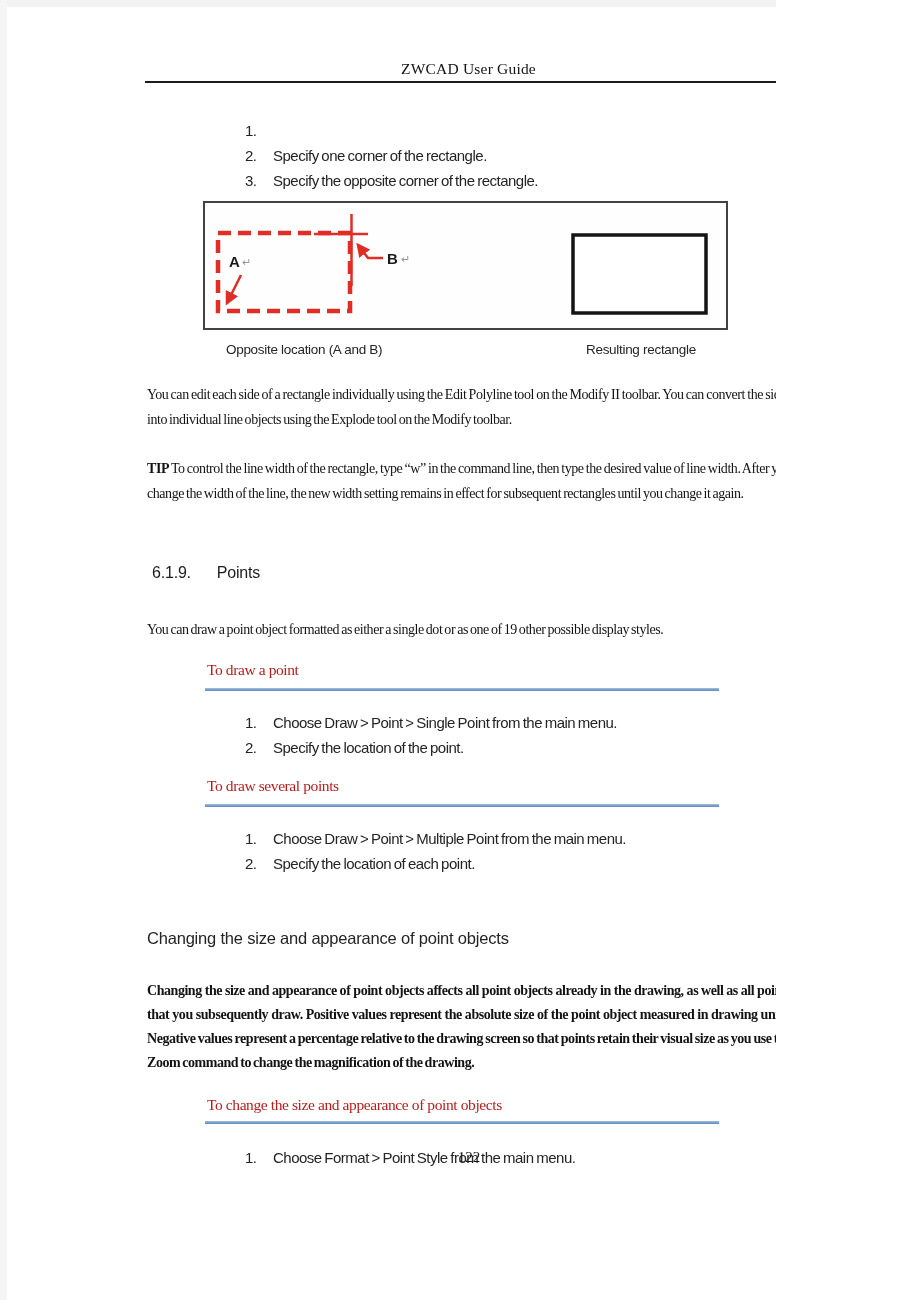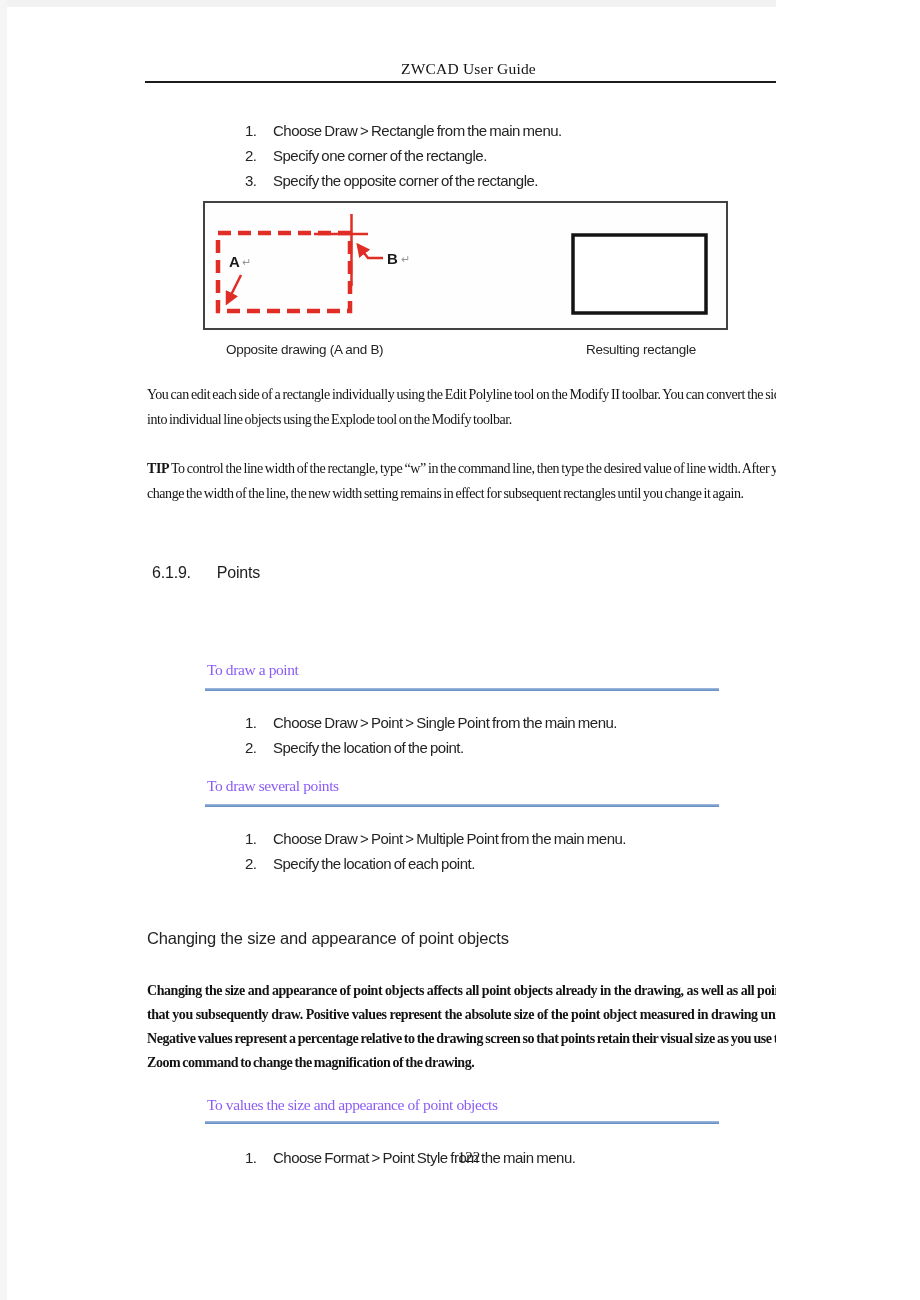--- a/index.html
+++ b/index.html
@@ -47,21 +47,21 @@
   }
   .h2 .h2-title { margin-left:26px; }
 
   .h3 {
     position:absolute; left:147px; top:926px; font-family:"Liberation Sans", sans-serif;
     font-size:16.5px; font-weight:400; color:#242424; line-height:24px; letter-spacing:-0.2px;
   }
 
   .subhead {
     position:absolute; left:207px; font-size:15.5px; line-height:20px;
-    letter-spacing:-0.4px; color:#8b5cf6;
+    letter-spacing:-0.4px; color:#b91c1c;
   }
   .subhead-rule {
     position:absolute; left:205px; width:514px; height:3px;
     background:linear-gradient(#a3bedd, #5d87c0);
   }
   .sub1 { top:660px; } .rule1 { top:688px; }
   .sub2 { top:776px; } .rule2 { top:804px; }
   .sub3 { top:1095px; } .rule3 { top:1121px; }
 
   .steps-1 { top:118px; }
@@ -78,21 +78,20 @@
 <div class="page">
   <div class="scan-edge-top"></div>
   <div class="scan-edge-left"></div>
 
   <div class="header-title">ZWCAD User Guide</div>
   <div class="header-rule"></div>
 
   <div class="steps steps-1">
     <div class="step-row">
       <span class="step-num">1.</span>
-      <span>Choose Draw &gt; Rectangle from the main menu.</span>
     </div>
     <div class="step-row">
       <span class="step-num">2.</span>
       <span>Specify one corner of the rectangle.</span>
     </div>
     <div class="step-row">
       <span class="step-num">3.</span>
       <span>Specify the opposite corner of the rectangle.</span>
     </div>
   </div>
@@ -116,33 +115,34 @@
 
       <text x="24" y="64" font-family="Liberation Sans, sans-serif" font-size="15" font-weight="bold" fill="#1a1a1a">A</text>
       <text x="37" y="63" font-family="Liberation Sans, sans-serif" font-size="11" fill="#989898">↵</text>
       <text x="182" y="61" font-family="Liberation Sans, sans-serif" font-size="15" font-weight="bold" fill="#1a1a1a">B</text>
       <text x="196" y="60" font-family="Liberation Sans, sans-serif" font-size="11" fill="#989898">↵</text>
 
       <rect x="368" y="32" width="133" height="78" fill="#ffffff" stroke="#141414" stroke-width="3.5"></rect>
     </svg>
   </div>
 
-  <div class="caption caption-left">Opposite drawing (A and B)</div>
+  <div class="caption caption-left">Opposite location (A and B)</div>
   <div class="caption caption-right">Resulting rectangle</div>
 
   <div class="body-para para-edit">You can edit each side of a rectangle individually using the Edit Polyline tool on the Modify II toolbar. You can convert the sides into individual line objects using the Explode tool on the Modify toolbar.</div>
 
   <div class="body-para para-tip">
     <span class="bold">TIP</span><span> To control the line width of the rectangle, type “w” in the command line, then type the desired value of line width. After you change the width of the line, the new width setting remains in effect for subsequent rectangles until you change it again.</span>
   </div>
 
   <div class="h2">
     <span>6.1.9.</span><span class="h2-title">Points</span>
   </div>
 
+  <div class="body-para para-points-intro">You can draw a point object formatted as either a single dot or as one of 19 other possible display styles.</div>
 
   <div class="subhead sub1">To draw a point</div>
   <div class="subhead-rule rule1"></div>
 
   <div class="steps steps-2">
     <div class="step-row">
       <span class="step-num">1.</span>
       <span>Choose Draw &gt; Point &gt; Single Point from the main menu.</span>
     </div>
     <div class="step-row">
@@ -162,21 +162,21 @@
     <div class="step-row">
       <span class="step-num">2.</span>
       <span>Specify the location of each point.</span>
     </div>
   </div>
 
   <div class="h3">Changing the size and appearance of point objects</div>
 
   <div class="body-para para-changing">Changing the size and appearance of point objects affects all point objects already in the drawing, as well as all points that you subsequently draw. Positive values represent the absolute size of the point object measured in drawing units. Negative values represent a percentage relative to the drawing screen so that points retain their visual size as you use the Zoom command to change the magnification of the drawing.</div>
 
-  <div class="subhead sub3">To values the size and appearance of point objects</div>
+  <div class="subhead sub3">To change the size and appearance of point objects</div>
   <div class="subhead-rule rule3"></div>
 
   <div class="steps steps-4">
     <div class="step-row">
       <span class="step-num">1.</span>
       <span>Choose Format &gt; Point Style from the main menu.</span>
     </div>
   </div>
 
   <div class="page-number">122</div>

